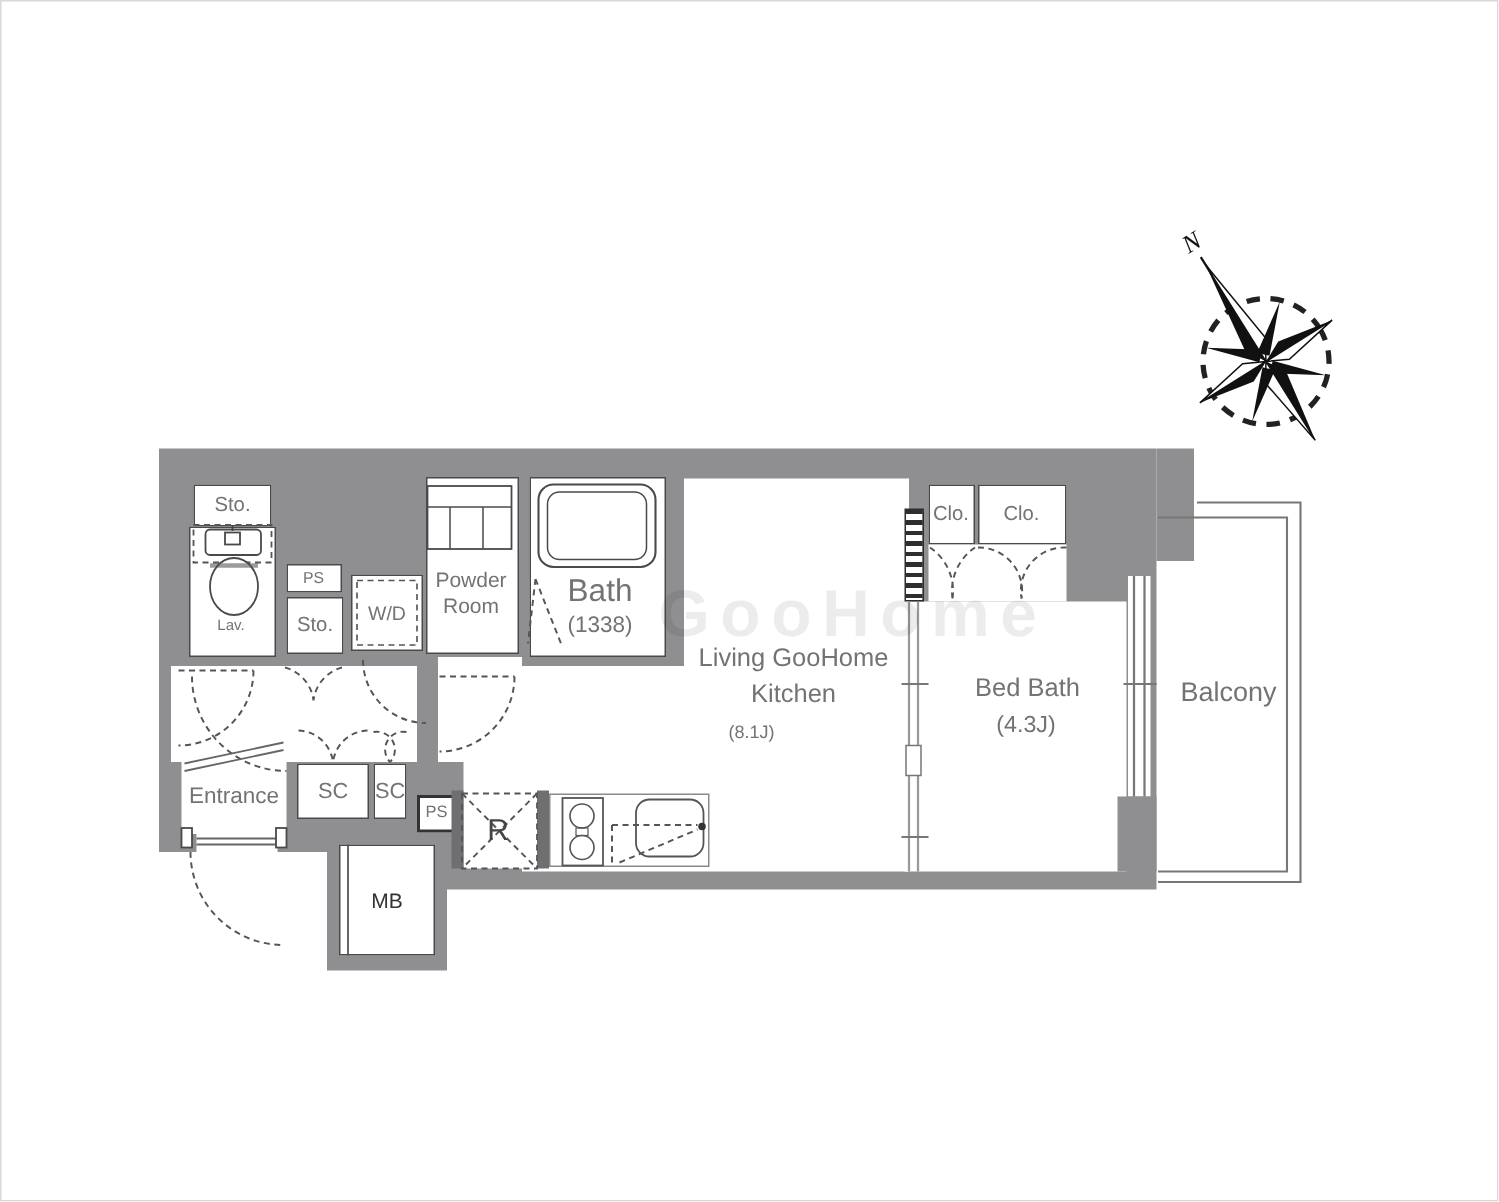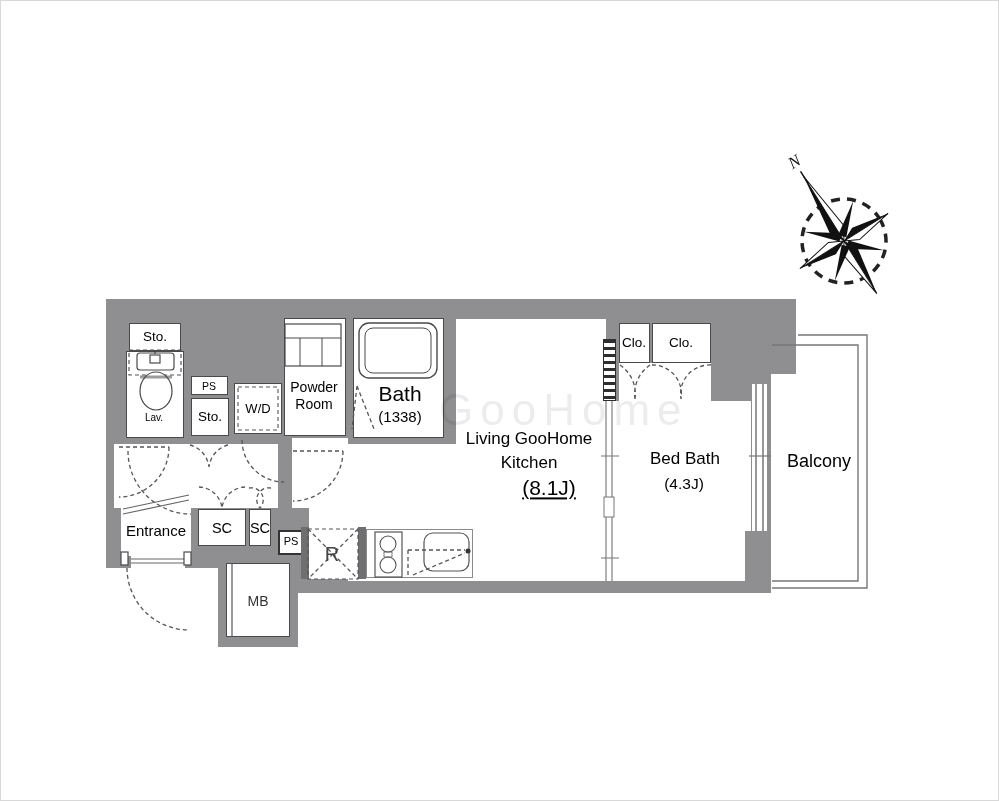--- a/index.html
+++ b/index.html
@@ -4,29 +4,29 @@
 <style>
   html,body{margin:0;padding:0;background:#fff;}
   #page{position:relative;width:997px;height:799px;background:#ffffff;
         border:1px solid #d8d8d8;overflow:hidden;
         font-family:"Liberation Sans", sans-serif;}
   .wall{position:absolute;background:#8f8f91;}
   .wall.dark{background:#6f6f72;}
   .room{position:absolute;background:#ffffff;box-sizing:border-box;}
   .room.b{border:1px solid #4a4a4a;}
   .room.b2{border:2px solid #333;}
-  .lbl{position:absolute;transform:translate(-50%,-50%);color:#000000;
+  .lbl{position:absolute;transform:translate(-50%,-50%);color:#737373;
        white-space:nowrap;text-align:center;line-height:1.2;}
   .hatch{position:absolute;box-sizing:border-box;border:1px solid #2e2e2e;
          background:repeating-linear-gradient(180deg,#2e2e2e 0 3px,#ffffff 3px 7px);}
   svg.overlay{position:absolute;left:0;top:0;pointer-events:none;}
   .dash{stroke:#555;stroke-width:1.3;fill:none;stroke-dasharray:4 3;}
   .thin{stroke:#777;stroke-width:1.4;fill:none;}
   .fix{stroke:#4a4a4a;stroke-width:1.2;fill:#fff;}
-  .wm{position:absolute;color:#000;opacity:0.07;font-weight:normal;
+  .wm{position:absolute;color:#000;opacity:0.07;font-weight:bold;
       letter-spacing:7px;pointer-events:none;}
 </style>
 </head>
 <body>
 
 <div id="page">
 
   <div class="wall" style="left:105px;top:298px;width:665px;height:269px;"></div>
   <div class="wall" style="left:297px;top:567px;width:473px;height:25px;"></div>
   <div class="wall" style="left:770px;top:298px;width:25px;height:75px;"></div>
@@ -171,21 +171,21 @@
   <div class="lbl" style="left:153px;top:417px;font-size:10px;">Lav.</div>
   <div class="lbl" style="left:208px;top:385px;font-size:10.5px;">PS</div>
   <div class="lbl" style="left:209px;top:416px;font-size:13.5px;">Sto.</div>
   <div class="lbl" style="left:257px;top:408px;font-size:13px;">W/D</div>
   <div class="lbl" style="left:313px;top:386px;font-size:14px;">Powder</div>
   <div class="lbl" style="left:313px;top:403px;font-size:14px;">Room</div>
   <div class="lbl" style="left:399px;top:393px;font-size:21px;">Bath</div>
   <div class="lbl" style="left:399px;top:416px;font-size:15px;">(1338)</div>
   <div class="lbl" style="left:528px;top:438px;font-size:17px;">Living GooHome</div>
   <div class="lbl" style="left:528px;top:462px;font-size:17px;">Kitchen</div>
-  <div class="lbl" style="left:548px;top:487px;font-size:21px;text-decoration:underline;">(8.1J)</div>
+  <div class="lbl" style="left:500px;top:487px;font-size:12px;">(8.1J)</div>
   <div class="lbl" style="left:684px;top:458px;font-size:17px;">Bed Bath</div>
   <div class="lbl" style="left:683px;top:483px;font-size:15.5px;">(4.3J)</div>
   <div class="lbl" style="left:633px;top:342px;font-size:13.5px;">Clo.</div>
   <div class="lbl" style="left:680px;top:342px;font-size:13.5px;">Clo.</div>
   <div class="lbl" style="left:818px;top:461px;font-size:18px;">Balcony</div>
   <div class="lbl" style="left:155px;top:530px;font-size:15px;">Entrance</div>
   <div class="lbl" style="left:221px;top:528px;font-size:14.5px;">SC</div>
   <div class="lbl" style="left:259px;top:528px;font-size:14.5px;">SC</div>
   <div class="lbl" style="left:290px;top:541px;font-size:11px;">PS</div>
   <div class="lbl" style="left:331px;top:553px;font-size:20px;color:#444;">R</div>

